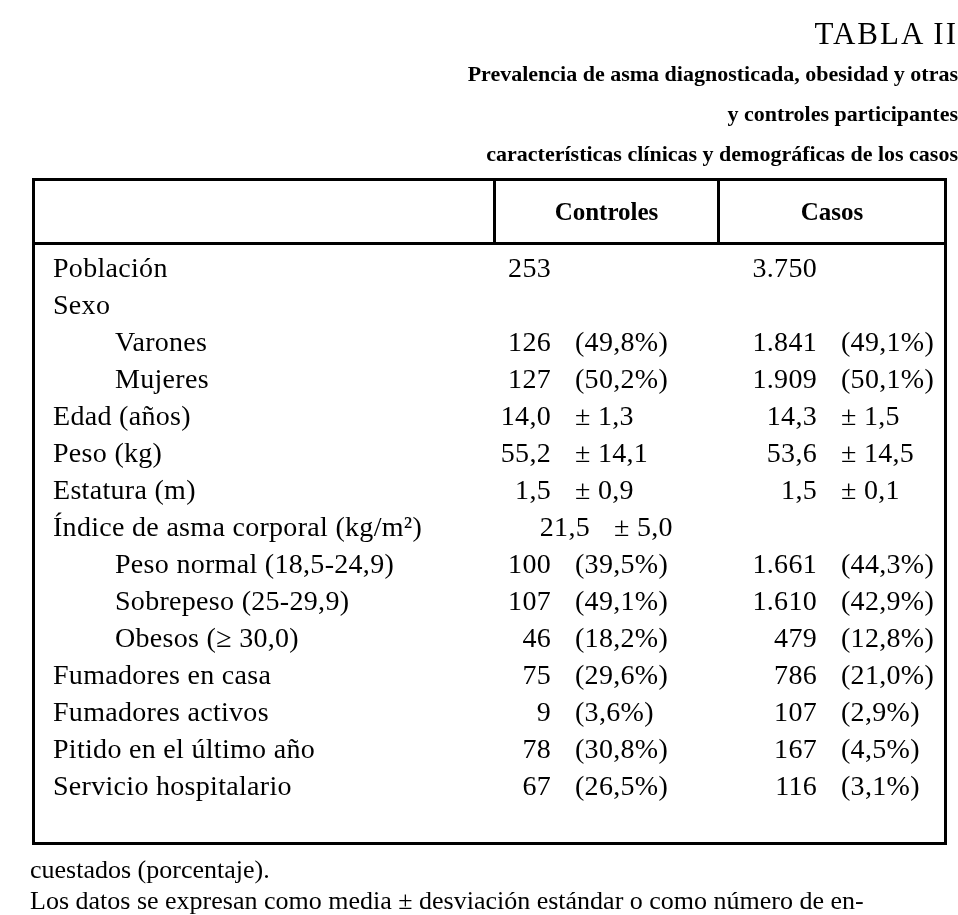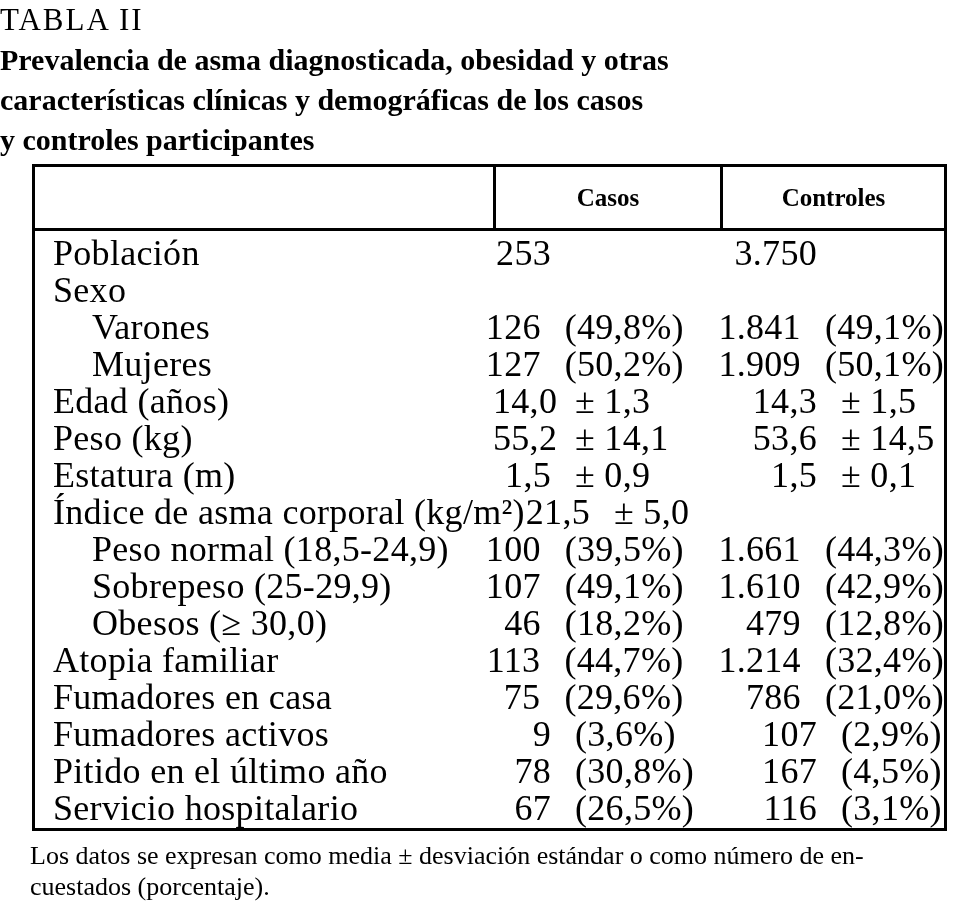--- a/index.html
+++ b/index.html
@@ -3,81 +3,81 @@
 <meta charset="utf-8">
 <style>
   html, body { margin:0; padding:0; }
   body {
     width:958px; height:915px;
     background:#ffffff; color:#000000;
     font-family:"Liberation Serif", serif;
     overflow:hidden;
     position:relative;
   }
-  .title-block { text-align:left; }
+  .title-block { padding-top:14px; text-align:right; }
   .main-title {
     font-size:31px; line-height:40px; font-weight:400;
     letter-spacing:2px;
   }
   .subtitle-line {
-    font-size:30px; line-height:40px; font-weight:700;
+    font-size:22px; line-height:40px; font-weight:700;
   }
   .data-table {
     box-sizing:border-box;
     margin:4px 0 0 32px;
     width:915px; height:667px;
     border:3px solid #000;
   }
   .thead {
     display:flex; height:64px;
     border-bottom:3px solid #000;
     box-sizing:border-box;
   }
   .th {
     box-sizing:border-box;
     display:flex; align-items:center; justify-content:center;
     font-weight:700; font-size:25px;
   }
   .th.c1 { width:458px; }
   .th.c2 { width:227px; border-left:3px solid #000; }
   .th.c3 { flex:1; border-left:3px solid #000; }
-  .tbody { padding-top:4px; font-size:36px; letter-spacing:0.3px; }
+  .tbody { padding-top:4px; font-size:28px; letter-spacing:0.3px; }
   .row {
     display:flex; height:37px; line-height:37px;
     white-space:nowrap;
   }
   .cell { box-sizing:border-box; }
   .cell.label { width:458px; padding-left:18px; overflow:visible; }
-  .cell.label.indent { padding-left:57px; }
+  .cell.label.indent { padding-left:80px; }
   .cell.casos { width:227px; }
   .cell.controles { flex:1; }
   .num { display:inline-block; text-align:right; }
   .casos .num { width:58px; }
   .controles .num { width:97px; }
   .rest { margin-left:24px; }
   .footnote {
     margin:9px 26px 0 30px;
     font-size:26px; line-height:31px;
   }
 </style>
 </head>
 <body>
 
 <div class="title-block">
   <div class="main-title">TABLA II</div>
   <div class="subtitle-line">Prevalencia de asma diagnosticada, obesidad y otras</div>
+  <div class="subtitle-line">y controles participantes</div>
   <div class="subtitle-line">características clínicas y demográficas de los casos</div>
-  <div class="subtitle-line">y controles participantes</div>
 </div>
 
 <div class="data-table">
   <div class="thead">
     <div class="th c1"></div>
+    <div class="th c3">Controles</div>
     <div class="th c2">Casos</div>
-    <div class="th c3">Controles</div>
   </div>
   <div class="tbody">
   <div class="row">
     <div class="cell label">Población</div>
     <div class="cell casos">
       <span class="num">253</span><span class="rest"></span>
     </div>
     <div class="cell controles">
       <span class="num">3.750</span><span class="rest"></span>
     </div>
@@ -173,29 +173,20 @@
   <div class="row">
     <div class="cell label indent">Obesos (≥ 30,0)</div>
     <div class="cell casos">
       <span class="num">46</span><span class="rest">(18,2%)</span>
     </div>
     <div class="cell controles">
       <span class="num">479</span><span class="rest">(12,8%)</span>
     </div>
   </div>
 
-  <div class="row">
-    <div class="cell label">Atopia familiar</div>
-    <div class="cell casos">
-      <span class="num">113</span><span class="rest">(44,7%)</span>
-    </div>
-    <div class="cell controles">
-      <span class="num">1.214</span><span class="rest">(32,4%)</span>
-    </div>
-  </div>
 
   <div class="row">
     <div class="cell label">Fumadores en casa</div>
     <div class="cell casos">
       <span class="num">75</span><span class="rest">(29,6%)</span>
     </div>
     <div class="cell controles">
       <span class="num">786</span><span class="rest">(21,0%)</span>
     </div>
   </div>
@@ -226,15 +217,15 @@
       <span class="num">67</span><span class="rest">(26,5%)</span>
     </div>
     <div class="cell controles">
       <span class="num">116</span><span class="rest">(3,1%)</span>
     </div>
   </div>
 </div>
 </div>
 
 <div class="footnote">
+  <div>cuestados (porcentaje).</div>
   <div>Los datos se expresan como media ± desviación estándar o como número de en-</div>
-  <div>cuestados (porcentaje).</div>
 </div>
 
 </body></html>

